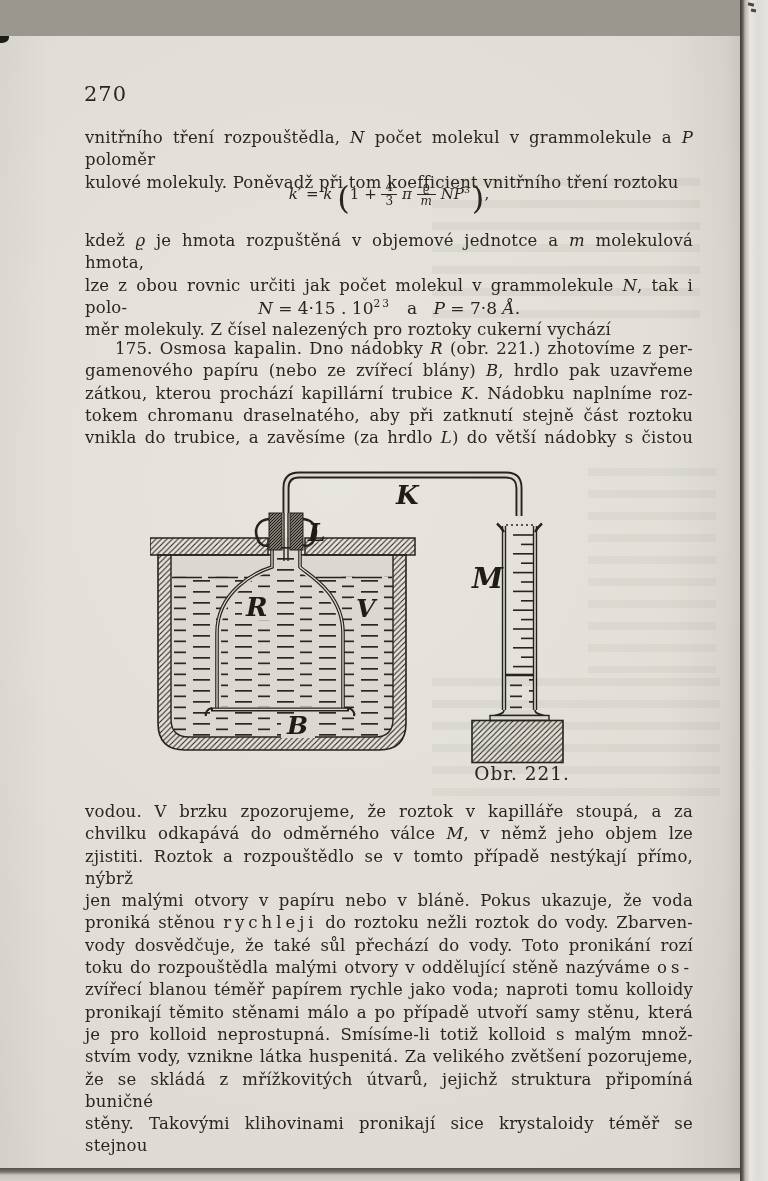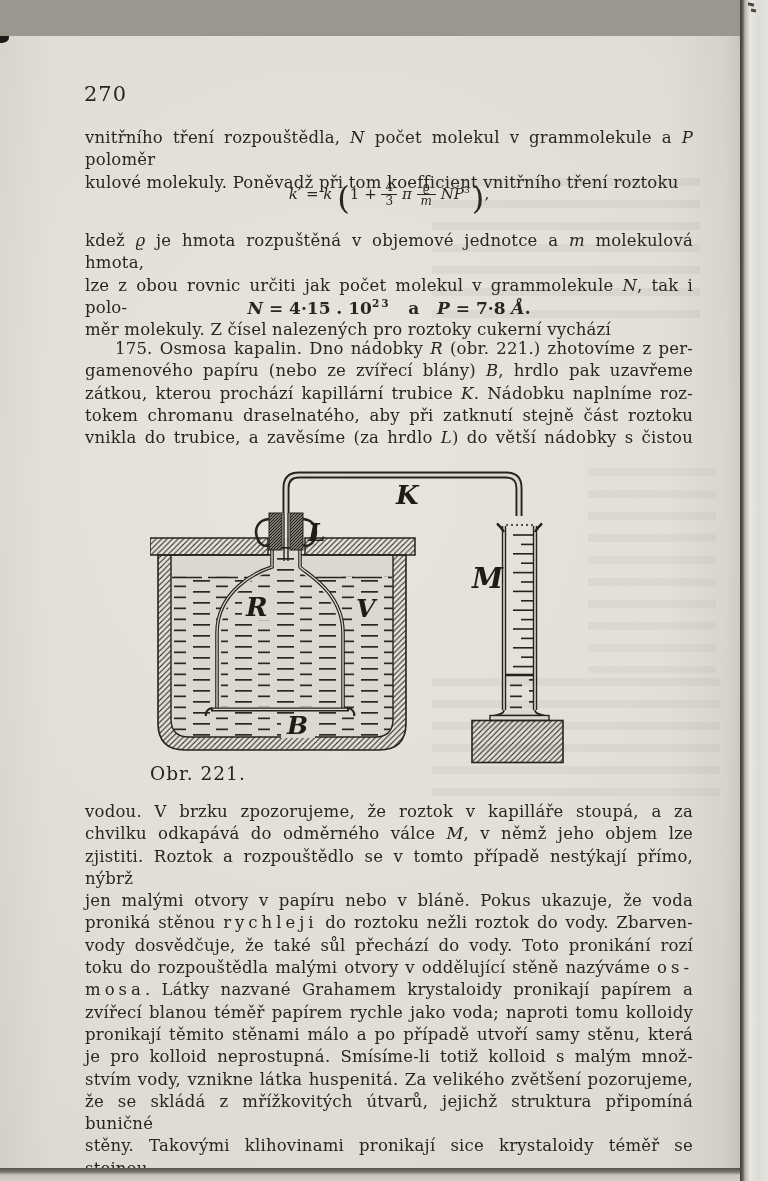--- a/index.html
+++ b/index.html
@@ -38,25 +38,25 @@
   .sp{letter-spacing:4px;}
   b{font-weight:normal;}
   i{font-style:italic;}
   sup{font-size:.62em;letter-spacing:2px;}
 
   .formula{position:absolute;left:85px;top:143px;width:608px;text-align:center;font-size:15px;}
   .formula .bp{font-size:2.15em;font-weight:400;vertical-align:-0.32em;}
   .formula .frac{display:inline-block;vertical-align:-0.55em;text-align:center;font-size:.8em;line-height:1.08;}
   .formula .frac span{display:block;padding:0 4px;}
   .formula .frac span:first-child{border-bottom:1.3px solid #29261f;}
-  .values{position:absolute;left:85px;top:261px;width:608px;text-align:center;font-size:17px;font-weight:bold;}
+  .values{position:absolute;left:85px;top:261px;width:608px;text-align:center;font-size:17px;}
 
   .fig{position:absolute;left:150px;top:421px;}
   .fig text{font-family:"DejaVu Serif","Liberation Serif",serif;font-style:italic;font-weight:bold;fill:#1f1c16;}
-  .caption{position:absolute;left:150px;top:727px;width:420px;text-align:left;font-size:18.5px;letter-spacing:1px;}
+  .caption{position:absolute;left:150px;top:727px;width:420px;text-align:right;font-size:18.5px;letter-spacing:1px;}
 </style>
 </head>
 <body>
 
 <div class="scan">
   <div class="page">
 
     <div class="ghost g1"></div>
     <div class="ghost g2"></div>
     <div class="ghost g3"></div>
@@ -182,21 +182,20 @@
     <div class="caption">Obr. 221.</div>
 
     <div class="para p4">
         <div class="tline">vodou. V brzku zpozorujeme, že roztok v kapilláře stoupá, a za</div>
         <div class="tline">chvilku odkapává do odměrného válce <i>M</i>, v němž jeho objem lze</div>
         <div class="tline">zjistiti. Roztok a rozpouštědlo se v tomto případě nestýkají přímo, nýbrž</div>
         <div class="tline">jen malými otvory v papíru nebo v bláně. Pokus ukazuje, že voda</div>
         <div class="tline">proniká stěnou <span class="sp">rychleji</span> do roztoku nežli roztok do vody. Zbarven-</div>
         <div class="tline">vody dosvědčuje, že také sůl přechází do vody. Toto pronikání rozí</div>
         <div class="tline">toku do rozpouštědla malými otvory v oddělující stěně nazýváme <span class="sp">os-</span></div>
-        <div class="tline"><span class="sp">mosa</span>. Látky nazvané Grahamem krystaloidy pronikají papírem a</div>
         <div class="tline">zvířecí blanou téměř papírem rychle jako voda; naproti tomu kolloidy</div>
         <div class="tline">pronikají těmito stěnami málo a po případě utvoří samy stěnu, která</div>
         <div class="tline">je pro kolloid neprostupná. Smísíme-li totiž kolloid s malým množ-</div>
         <div class="tline">stvím vody, vznikne látka huspenitá. Za velikého zvětšení pozorujeme,</div>
         <div class="tline">že se skládá z mřížkovitých útvarů, jejichž struktura připomíná buničné</div>
         <div class="tline">stěny. Takovými klihovinami pronikají sice krystaloidy téměř se stejnou</div>
       </div>
 
     <div class="corner-speck"></div>
   </div>

